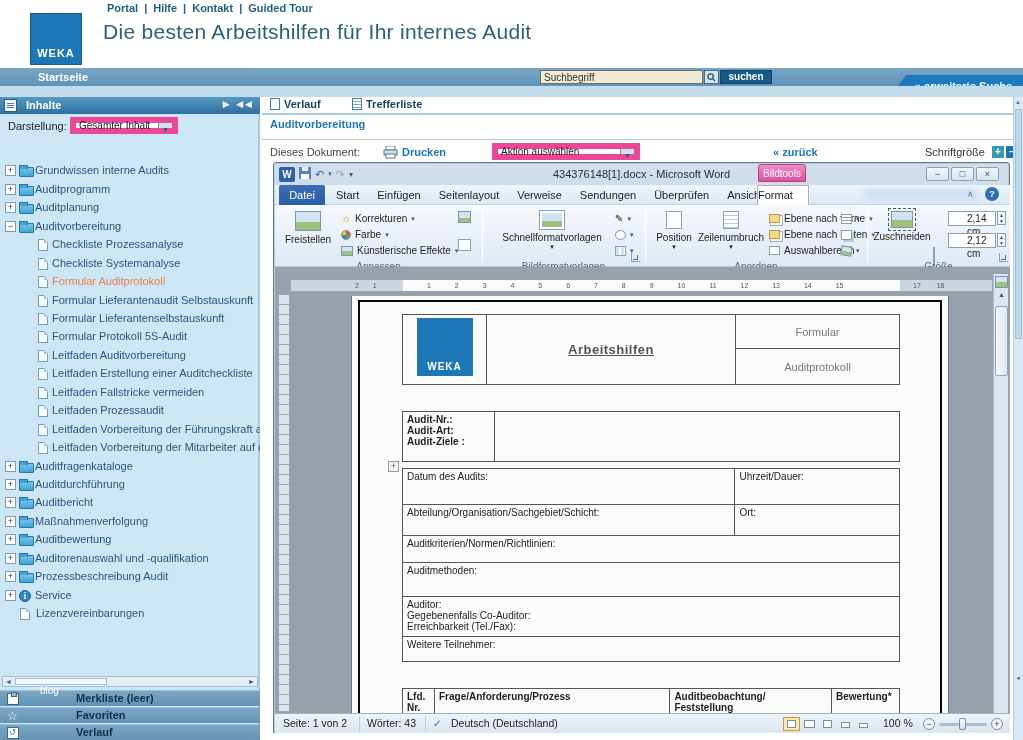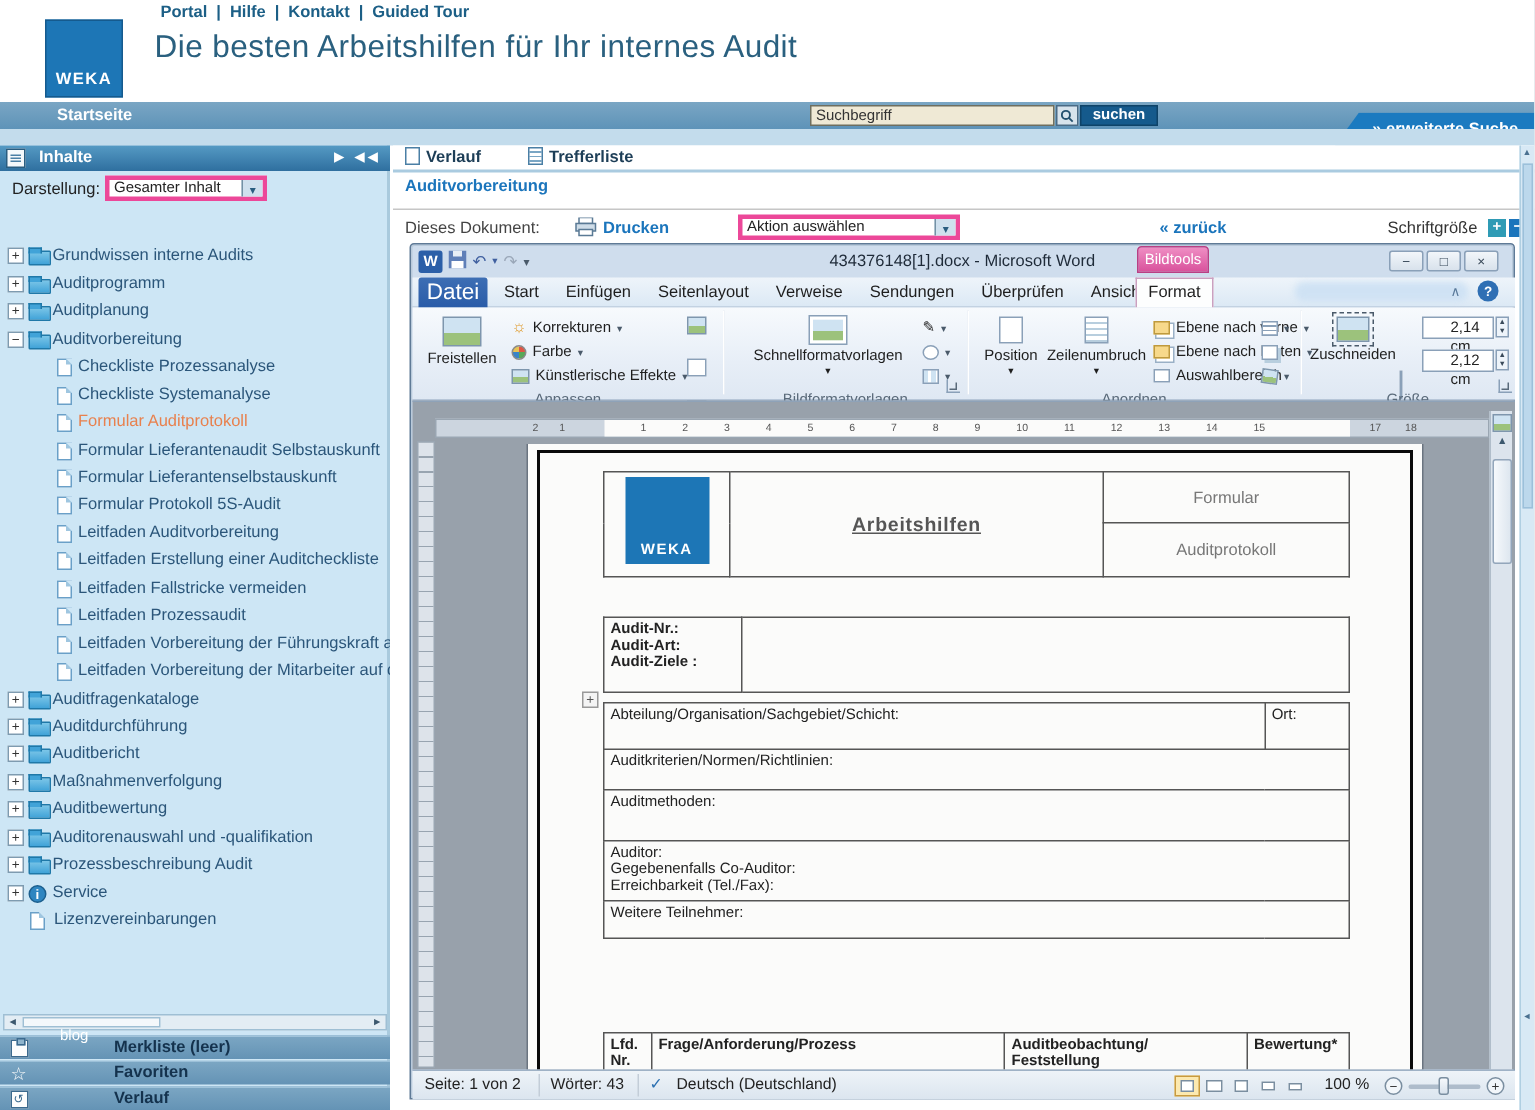--- a/index.html
+++ b/index.html
@@ -35,21 +35,21 @@
   
   .sidebar{left:0;top:97px;width:260px;height:643px;background:#cde6f5;border-right:2px solid #a9cadd;}
   .side-hd{left:0;top:0;width:260px;height:17px;background:linear-gradient(#559ac4,#2f6f9f);}
   .side-hd-ic{left:4px;top:2px;width:13px;height:13px;background:#f4f8fb;border:1px solid #2a5d80;
               display:flex;flex-direction:column;justify-content:space-evenly;padding:2px;}
   .side-hd-ic i{display:block;height:1px;background:#4a7fa5;}
   .side-title{left:26px;top:2px;font-size:11px;font-weight:bold;color:#fff;}
   .side-arrows{right:6px;top:2px;font-size:9px;color:#fff;letter-spacing:2px;}
   .darst{left:0;top:17px;width:260px;height:24px;}
   .darst-label{left:8px;top:6px;font-size:11px;color:#222;}
-  .fake-select{background:#fff;border:3px solid #ec4899;display:flex;align-items:center;font-size:10px;color:#222;}
+  .fake-select{background:#fff;border:6px solid #ec4899;display:flex;align-items:center;font-size:10px;color:#222;}
   .fake-select .txt{flex:1;padding:0 3px;overflow:hidden;white-space:nowrap;}
   .fake-select .arr{width:14px;height:100%;background:#cfe0ee;border-left:1px solid #7491a5;
                     text-align:center;font-size:8px;color:#2a5d80;line-height:13px;}
   .darst-select{left:70px;top:3px;width:108px;height:17px;}
 
   .tree{left:0;top:41px;width:260px;height:537px;overflow:hidden;}
   .ti{position:absolute;left:0;width:260px;height:18px;font-size:11px;color:#2b567a;overflow:hidden;}
   .ti .tl{position:absolute;top:2px;left:35px;white-space:nowrap;cursor:pointer;}
   .ti.lvl2 .tl{left:52px;}
   .ti.sel .tl{color:#e8814e;}
@@ -106,25 +106,25 @@
          text-align:center;line-height:15px;border-radius:2px;}
   .qat .dis{color:#9aa7b8;}
   .wbtn{top:4px;width:23px;height:14px;background:linear-gradient(#f2f6fa,#d8e2ec);border:1px solid #8aa0b8;
         border-radius:2px;font-size:9px;color:#3a4a5a;text-align:center;line-height:12px;cursor:pointer;}
   .bildtools{left:484px;top:1px;width:48px;height:18px;background:linear-gradient(#ef8ec4,#d9529c);
              border:1px solid #b93f84;border-radius:3px 3px 0 0;color:#fff;font-size:10px;
              text-align:center;line-height:17px;}
   .wtabs{left:1px;top:22px;width:735px;height:20px;background:linear-gradient(#eef4fa,#dce9f5);
          border-bottom:1px solid #c3d2e2;}
   .datei{left:4px;top:0;width:46px;height:20px;background:linear-gradient(#3d6eb4,#2a5ca8);color:#fff;
-         font-size:15px;text-align:center;line-height:20px;border-radius:2px 2px 0 0;cursor:pointer;}
+         font-size:11px;text-align:center;line-height:20px;border-radius:2px 2px 0 0;cursor:pointer;}
   .wtabrow{left:52px;top:0;height:20px;display:flex;}
   .wtabrow span{padding:0 9px;font-size:11px;color:#1e1e1e;line-height:20px;cursor:pointer;}
   .formattab{left:482px;top:0;width:52px;height:20px;background:#fdfefe;border:1px solid #caa0c0;border-bottom:none;
-             font-size:11px;color:#1e1e1e;text-align:center;line-height:19px;cursor:pointer;}
+             font-size:11px;color:#1e1e1e;line-height:19px;cursor:pointer;}
   .nameblur{left:588px;top:3px;width:116px;height:13px;background:#cfe2f4;border-radius:7px;filter:blur(2px);}
   .ribchev{left:692px;top:4px;font-size:9px;color:#5a7a9a;cursor:pointer;}
   .helpbtn{left:710px;top:2px;width:14px;height:14px;border-radius:50%;background:#2f6fb4;color:#fff;
            font-size:9px;font-weight:bold;text-align:center;line-height:14px;cursor:pointer;}
 
   .ribbon{left:1px;top:42px;width:735px;height:62px;background:linear-gradient(#f7fafd,#e7eef7 60%,#dfe8f3);
           border-bottom:1px solid #b7c6d8;}
   .gsep{position:absolute;top:2px;width:1px;height:56px;background:#c9d6e6;border-right:1px solid #fff;}
   .glabel{position:absolute;top:56px;font-size:10px;color:#5a6a7a;text-align:center;}
   .bigbtn{position:absolute;top:4px;height:50px;display:flex;flex-direction:column;align-items:center;
@@ -583,20 +583,24 @@
             </td>
             <td></td>
           </tr>
         </tbody>
           </table>
 
         <span class="a handle">+</span>
 
         <table class="ftable a" style="left:50px;top:172px;width:498px">
           <tbody>
+              <tr>
+            <td style="width:333px;height:36px"><span>Datum des Audits:</span></td>
+            <td style="width:165px"><span>Uhrzeit/Dauer:</span></td>
+          </tr>
           <tr>
             <td style="height:31px"><span>Abteilung/Organisation/Sachgebiet/Schicht:</span></td>
             <td><span>Ort:</span></td>
           </tr>
           <tr>
                 <td colspan="2" style="height:27px"><span>Auditkriterien/Normen/Richtlinien:</span></td>
               </tr>
           <tr>
                 <td colspan="2" style="height:34px"><span>Auditmethoden:</span></td>
               </tr>

